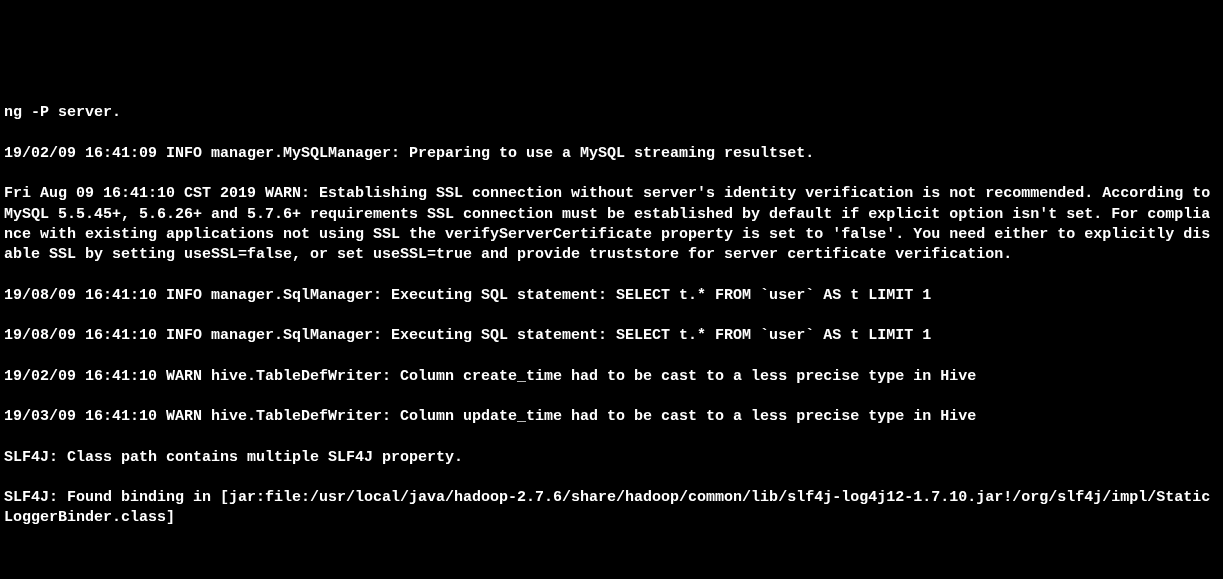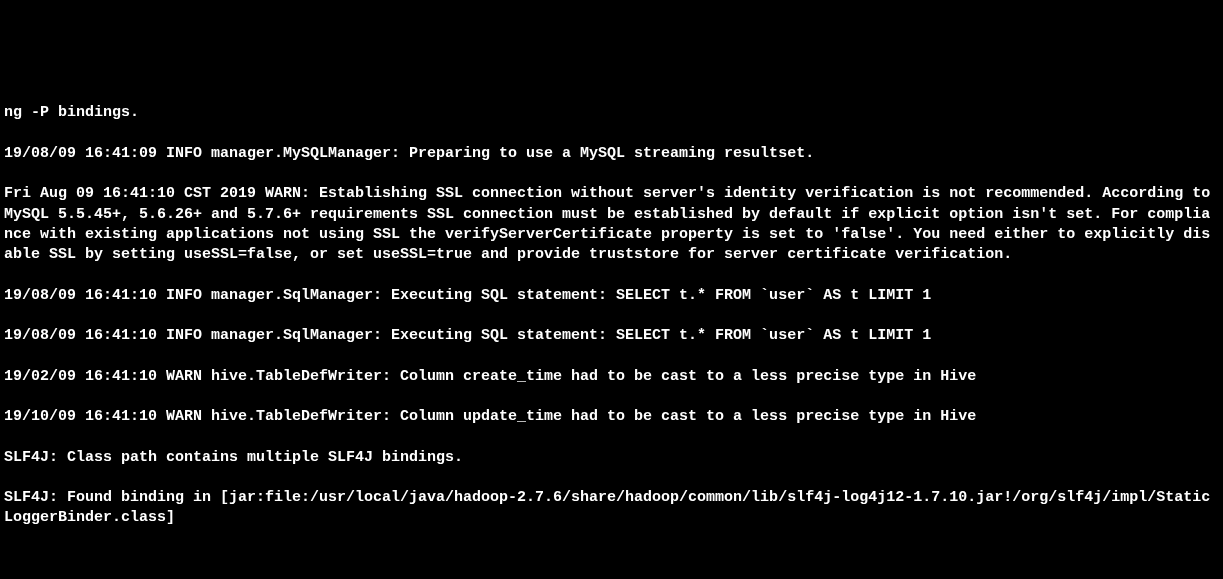--- a/index.html
+++ b/index.html
@@ -27,28 +27,28 @@
     .log-line {
       display: block;
     }
   </style>
 </head>
 <body>
 
 
 
 <div class="terminal">
-<span class="log-line">ng -P bindings.</span>
-<span class="log-line">19/08/09 16:41:09 INFO manager.MySQLManager: Preparing to use a MySQL streaming resultset.</span>
+<span class="log-line">ng -P server.</span>
+<span class="log-line">19/02/09 16:41:09 INFO manager.MySQLManager: Preparing to use a MySQL streaming resultset.</span>
 <span class="log-line">Fri Aug 09 16:41:10 CST 2019 WARN: Establishing SSL connection without server's identity verification is not recommended. According to MySQL 5.5.45+, 5.6.26+ and 5.7.6+ requirements SSL connection must be established by default if explicit option isn't set. For compliance with existing applications not using SSL the verifyServerCertificate property is set to 'false'. You need either to explicitly disable SSL by setting useSSL=false, or set useSSL=true and provide truststore for server certificate verification.</span>
 <span class="log-line">19/08/09 16:41:10 INFO manager.SqlManager: Executing SQL statement: SELECT t.* FROM `user` AS t LIMIT 1</span>
 <span class="log-line">19/08/09 16:41:10 INFO manager.SqlManager: Executing SQL statement: SELECT t.* FROM `user` AS t LIMIT 1</span>
 <span class="log-line">19/02/09 16:41:10 WARN hive.TableDefWriter: Column create_time had to be cast to a less precise type in Hive</span>
-<span class="log-line">19/10/09 16:41:10 WARN hive.TableDefWriter: Column update_time had to be cast to a less precise type in Hive</span>
-<span class="log-line">SLF4J: Class path contains multiple SLF4J bindings.</span>
+<span class="log-line">19/03/09 16:41:10 WARN hive.TableDefWriter: Column update_time had to be cast to a less precise type in Hive</span>
+<span class="log-line">SLF4J: Class path contains multiple SLF4J property.</span>
 <span class="log-line">SLF4J: Found binding in [jar:file:/usr/local/java/hadoop-2.7.6/share/hadoop/common/lib/slf4j-log4j12-1.7.10.jar!/org/slf4j/impl/StaticLoggerBinder.class]</span>
 
 
 
 
 <span class="log-line"></span>
 
 
 
 </div>

